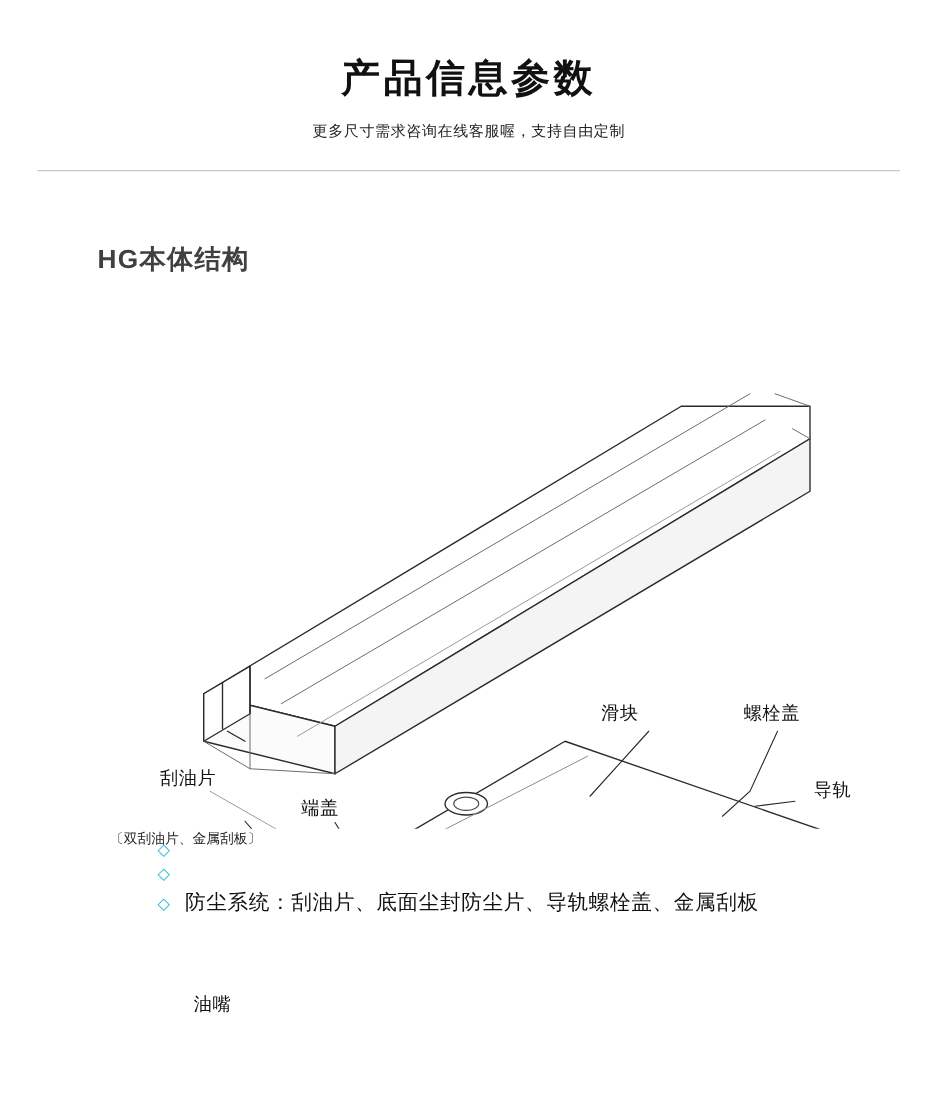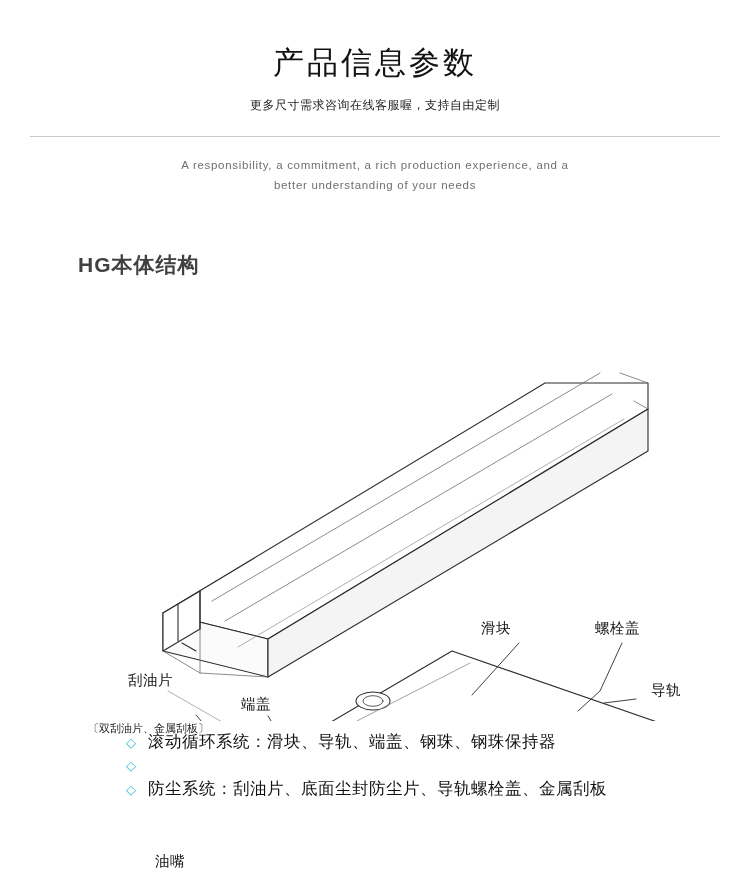--- a/index.html
+++ b/index.html
@@ -16,21 +16,21 @@
     position: relative;
   }
 
   
   .header {
     padding-top: 44px;
     text-align: center;
   }
   .header-title {
     font-size: 31px;
-    font-weight: normal;
+    font-weight: bold;
     letter-spacing: 3px;
     color: #111;
     line-height: 1.2;
   }
   .header-sub {
     margin-top: 16px;
     font-size: 12px;
     color: #222;
     letter-spacing: 0.5px;
   }
@@ -105,24 +105,20 @@
     letter-spacing: 0.5px;
   }
 </style>
 </head>
 <body>
 
 <div class="header">
   <div class="header-title">产品信息参数</div>
   <div class="header-sub">更多尺寸需求咨询在线客服喔，支持自由定制</div>
   <div class="divider"></div>
-  <div class="header-en">
-    <div>A responsibility, a commitment, a rich production experience, and a</div>
-    <div>better understanding of your needs</div>
-  </div>
 </div>
 
 <div class="section-title">HG本体结构</div>
 
 <div class="diagram-wrap">
 
   <svg width="750" height="430" viewBox="0 0 750 430">
     <g fill="none" stroke="#2b2b2b" stroke-width="1.1" stroke-linejoin="round" stroke-linecap="round">
 
       <path d="M163 322 L545 92 L648 92 L648 118 L268 348 Z" fill="#ffffff"></path>
@@ -241,21 +237,20 @@
   <div class="dlabel" style="left:241px; top:404px;">端盖</div>
   <div class="dlabel" style="left:128px; top:380px;">刮油片</div>
   <div class="dlabel small" style="left:88px; top:430px;">〔双刮油片、金属刮板〕</div>
   <div class="dlabel" style="left:155px; top:561px;">油嘴</div>
 
 </div>
 
 <div class="bullets">
   <div class="bullet-row">
     <span class="bullet-mark">◇</span>
-    <span class="bullet-text">滚动循环系统：滑块、导轨、端盖、钢珠、钢珠保持器</span>
   </div>
   <div class="bullet-row">
     <span class="bullet-mark">◇</span>
   </div>
   <div class="bullet-row">
     <span class="bullet-mark">◇</span>
     <span class="bullet-text">防尘系统：刮油片、底面尘封防尘片、导轨螺栓盖、金属刮板</span>
   </div>
 </div>
 

